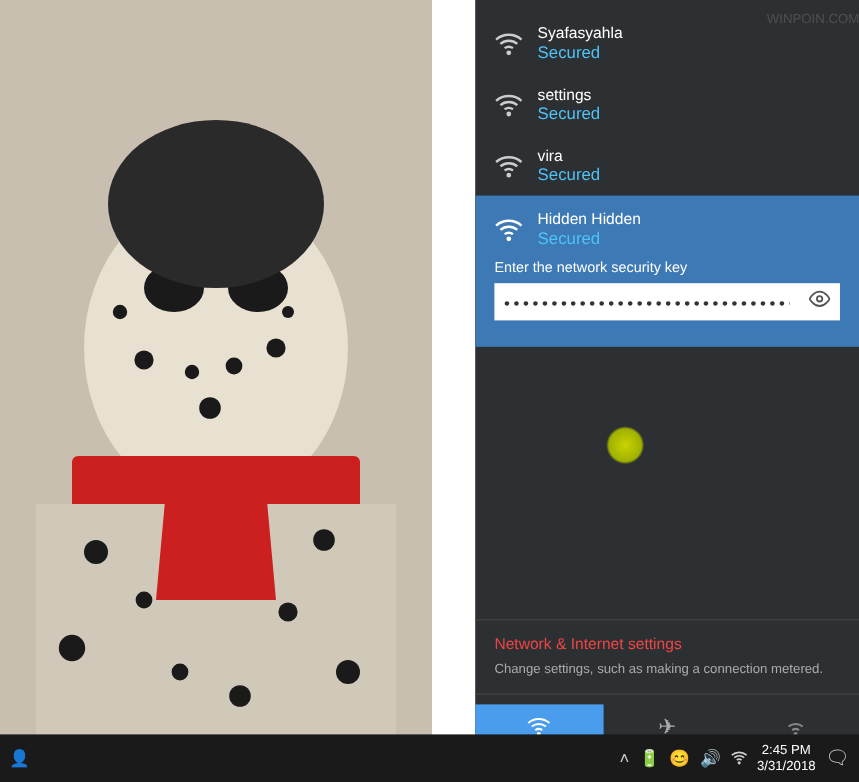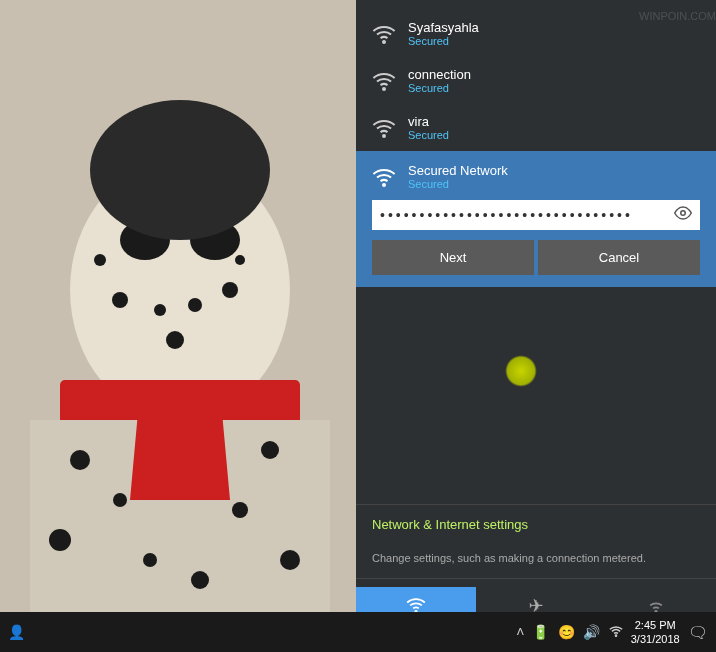--- a/index.html
+++ b/index.html
@@ -19,21 +19,21 @@
       height: 652px;
       background: #c8bfb0;
       overflow: hidden;
     }
 
     
     .network-panel {
       position: absolute;
       top: 0;
       right: 0;
-      width: 360px;
+      width: 320px;
       height: 652px;
       background: #2d3033;
       display: flex;
       flex-direction: column;
     }
 
     .network-list {
       flex: 1;
       overflow-y: auto;
       padding-top: 10px;
@@ -78,21 +78,21 @@
       flex-direction: column;
     }
 
     .network-name {
       font-size: 13px;
       font-weight: 400;
       color: #fff;
     }
 
     .network-status {
-      font-size: 11px;
+      font-size: 14px;
       color: #4fc3f7;
     }
 
     
     .security-key-section {
       width: 100%;
       margin-top: 10px;
     }
 
     .security-key-label {
@@ -158,26 +158,26 @@
       font-family: 'Segoe UI', Arial, sans-serif;
     }
 
     
     .network-bottom {
       border-top: 1px solid #444;
       padding: 12px 16px;
     }
 
     .network-settings-link {
-      color: #bef264;
+      color: #ef4444;
       font-size: 13px;
       text-decoration: none;
       cursor: pointer;
       display: block;
-      margin-bottom: 16px;
+      margin-bottom: 4px;
     }
 
     .network-settings-desc {
       font-size: 11px;
       color: #aaa;
     }
 
     
     .quick-actions {
       display: flex;
@@ -352,21 +352,21 @@
     <div class="network-item">
       <div class="wifi-icon">
         <svg viewBox="0 0 24 24" fill="none" stroke="#ccc" stroke-width="2">
           <path d="M5 12.55a11 11 0 0 1 14.08 0"></path>
           <path d="M1.42 9a16 16 0 0 1 21.16 0"></path>
           <path d="M8.53 16.11a6 6 0 0 1 6.95 0"></path>
           <circle cx="12" cy="20" r="1" fill="#ccc"></circle>
         </svg>
       </div>
       <div class="network-info">
-        <span class="network-name">connection</span>
+        <span class="network-name">settings</span>
         <span class="network-status">Secured</span>
       </div>
     </div>
 
     <div class="network-item">
       <div class="wifi-icon">
         <svg viewBox="0 0 24 24" fill="none" stroke="#ccc" stroke-width="2">
           <path d="M5 12.55a11 11 0 0 1 14.08 0"></path>
           <path d="M1.42 9a16 16 0 0 1 21.16 0"></path>
           <path d="M8.53 16.11a6 6 0 0 1 6.95 0"></path>
@@ -383,38 +383,35 @@
       <div class="network-item-header">
         <div class="wifi-icon">
           <svg viewBox="0 0 24 24" fill="none" stroke="#fff" stroke-width="2">
             <path d="M5 12.55a11 11 0 0 1 14.08 0"></path>
             <path d="M1.42 9a16 16 0 0 1 21.16 0"></path>
             <path d="M8.53 16.11a6 6 0 0 1 6.95 0"></path>
             <circle cx="12" cy="20" r="1" fill="#fff"></circle>
           </svg>
         </div>
         <div class="network-info">
-          <span class="network-name">Secured Network</span>
+          <span class="network-name">Hidden Hidden</span>
           <span class="network-status">Secured</span>
         </div>
       </div>
 
       <div class="security-key-section">
+        <div class="security-key-label">Enter the network security key</div>
         <div class="security-key-input-wrapper">
           <input class="security-key-input" type="password" value="••••••••••••••••••••••••••••••••" placeholder="••••••••••••••••••••••••••••••••" style="">
           <button class="eye-icon-btn" title="Show/hide password">
             <svg width="18" height="18" viewBox="0 0 24 24" fill="none" stroke="#555" stroke-width="2">
               <path d="M1 12s4-8 11-8 11 8 11 8-4 8-11 8-11-8-11-8z"></path>
               <circle cx="12" cy="12" r="3"></circle>
             </svg>
           </button>
-        </div>
-        <div class="action-buttons">
-          <button class="btn-next">Next</button>
-          <button class="btn-cancel">Cancel</button>
         </div>
       </div>
     </div>
 
   </div>
 
   <div class="network-bottom">
     <a class="network-settings-link">Network &amp; Internet settings</a>
     <span class="network-settings-desc">Change settings, such as making a connection metered.</span>
   </div>

